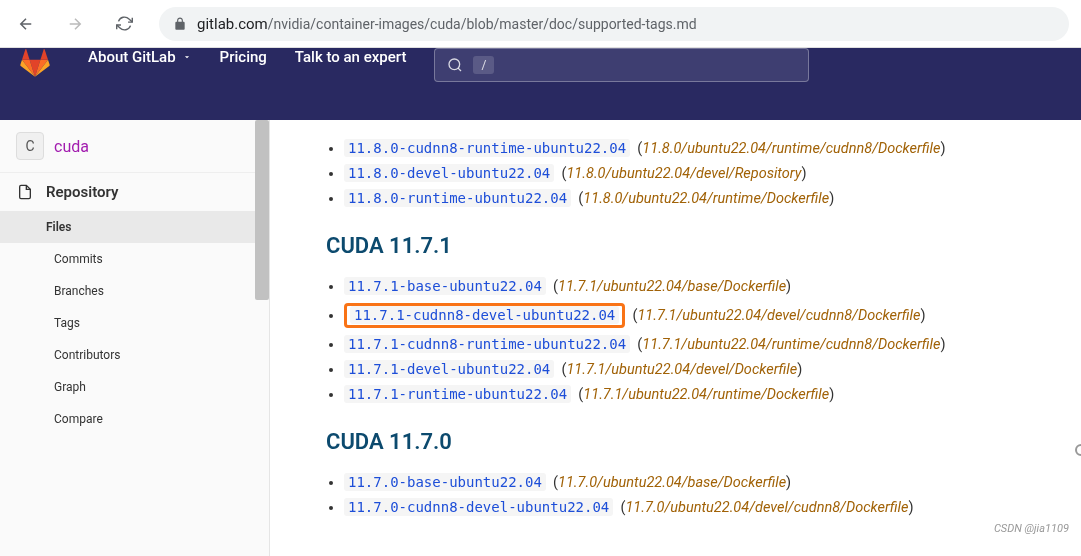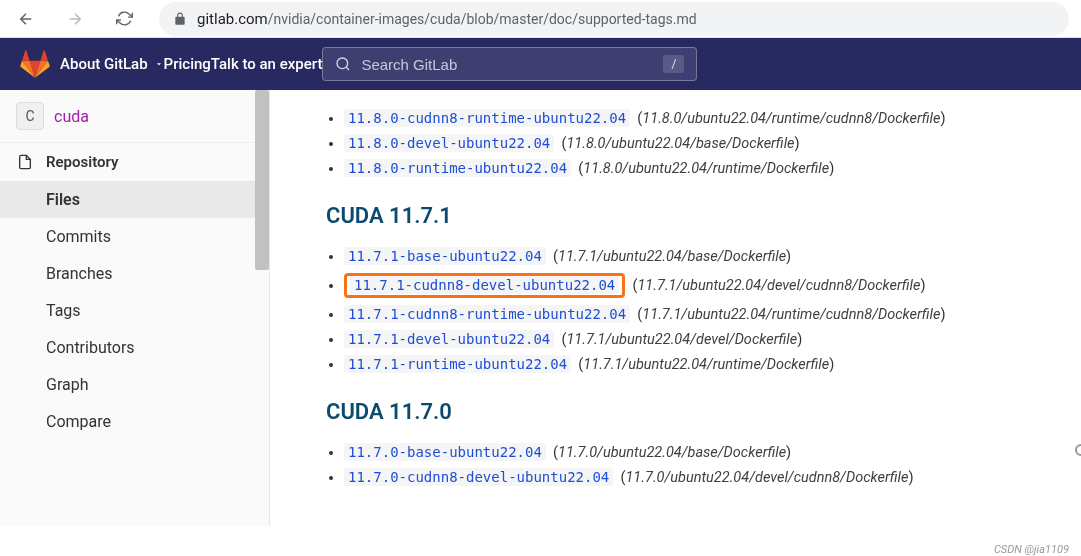--- a/index.html
+++ b/index.html
@@ -1,61 +1,61 @@
 <!DOCTYPE html>
 <html><head>
   <meta charset="utf-8">
   <style>
     * { margin: 0; padding: 0; box-sizing: border-box; }
     body { font-family: -apple-system, BlinkMacSystemFont, "Segoe UI", Roboto, sans-serif; font-size: 14px; color: #333; background: #fff; }
     
     
-    .browser-chrome { display: flex; align-items: center; height: 38px; padding: 0 12px; background: #fff; border-bottom: 1px solid #e0e0e0; gap: 21px; }
+    .browser-chrome { display: flex; align-items: center; height: 48px; padding: 0 12px; background: #fff; border-bottom: 1px solid #e0e0e0; gap: 21px; }
     .nav-btn { width: 28px; height: 28px; display: flex; align-items: center; justify-content: center; border-radius: 50%; cursor: pointer; color: #5f6368; }
     .nav-btn.disabled { color: #bbb; }
     .url-bar { flex: 1; display: flex; align-items: center; height: 34px; background: #f1f3f4; border-radius: 18px; padding: 0 14px; gap: 10px; }
     .lock-icon { color: #5f6368; display: flex; align-items: center; }
     .url-text { color: #202124; font-size: 15px; }
     .url-path { color: #5f6368; }
     
     
-    .gl-header { background: #292961; height: 52px; display: flex; align-items: center; padding: 0 20px; color: #fff; }
+    .gl-header { background: #292961; height: 72px; display: flex; align-items: flex-start; padding: 0 20px; gap: 28px; color: #fff; }
     .gl-logo { display: flex; align-items: center; margin-right: 10px; }
     .gl-nav-item { color: #fff; font-size: 15px; font-weight: 500; display: flex; align-items: center; gap: 6px; cursor: pointer; }
     .gl-search { display: flex; align-items: center; background: rgba(255,255,255,0.1); border: 1px solid rgba(255,255,255,0.3); border-radius: 4px; height: 34px; padding: 0 12px; width: 375px; gap: 10px; position: relative; }
     .gl-search input { background: transparent; border: none; outline: none; color: rgba(255,255,255,0.8); font-size: 15px; flex: 1; }
     .gl-search input::placeholder { color: rgba(255,255,255,0.7); }
     .gl-shortcut { background: rgba(255,255,255,0.15); border-radius: 3px; padding: 2px 8px; font-size: 12px; color: rgba(255,255,255,0.8); }
     
     
     .main-layout { display: flex; height: calc(100vh - 120px); }
     .sidebar { width: 270px; border-right: 1px solid #e5e5e5; background: #fafafa; position: relative; overflow-y: auto; }
     .scroll-indicator { position: absolute; right: 0; top: 0; width: 14px; height: 180px; background: #c1c1c1; border-radius: 2px; }
     .sidebar-scroll { width: 256px; }
     .project-header { display: flex; align-items: center; padding: 12px 16px; gap: 10px; border-bottom: 1px solid #eee; }
     .project-badge { width: 28px; height: 28px; background: #f0f0f0; border: 1px solid #ddd; border-radius: 4px; display: flex; align-items: center; justify-content: center; font-size: 14px; color: #555; }
     .project-name { font-size: 16px; color: #a21caf; }
     
     .sidebar-item { display: flex; align-items: center; padding: 10px 16px; gap: 12px; cursor: pointer; color: #333; font-size: 15px; }
     .sidebar-item .icon { width: 18px; display: flex; justify-content: center; }
     .sidebar-sub { padding-left: 46px; }
-    .sidebar-sub .sub-item { padding: 9px 0; cursor: pointer; color: #333; font-size: 16px; }
+    .sidebar-sub .sub-item { padding: 9px 8px; cursor: pointer; color: #333; font-size: 12px; }
     .sidebar-sub .sub-item.active { background: #e9e9e9; margin-left: -46px; padding-left: 46px; font-weight: 600; }
     
     
     .content { flex: 1; overflow-y: auto; padding: 16px 40px 16px 56px; }
     ul.tag-list { list-style: disc; padding-left: 18px; margin-bottom: 22px; }
     ul.tag-list li { padding: 4px 0; font-size: 14.5px; }
     .code-tag { font-family: ui-monospace, Menlo, Monaco, Consolas, monospace; background: #f5f5f5; color: #1d4ed8; padding: 1px 4px; border-radius: 3px; font-size: 14px; }
-    .docker-link { color: #404040; font-style: italic; }
+    .docker-link { color: #a16207; font-style: italic; }
     .paren { color: #333; }
     .section-heading { font-size: 22px; font-weight: 600; margin: 14px 0 16px; color: #0c4a6e; }
     .highlighted { border: 3px solid #f97316; border-radius: 4px; padding: 1px 3px; display: inline-block; }
     
-    .watermark { position: fixed; right: 12px; bottom: 0; font-size: 11px; color: #999; font-style: italic; }
+    .watermark { position: fixed; right: 12px; bottom: 21px; font-size: 11px; color: #999; font-style: italic; }
     .scroll-handle { position: absolute; left: -6px; top: 308px; width: 12px; height: 12px; border: 2px solid #999; border-radius: 50%; background: #fff; }
     .scroll-handle2 { position: absolute; right: -6px; top: 444px; width: 12px; height: 12px; border: 2px solid #999; border-radius: 50%; background: #fff; }
   </style>
 </head>
 <body>
 
 <div class="browser-chrome">
   <div class="nav-btn">
     <svg width="18" height="18" viewBox="0 0 24 24" fill="none" stroke="currentColor" stroke-width="2">
         <path d="M19 12H5M12 19l-7-7 7-7"></path>
@@ -102,21 +102,20 @@
         <path d="M7 10l5 5 5-5z"></path>
       </svg>
   </div>
   <div class="gl-nav-item">Pricing</div>
   <div class="gl-nav-item">Talk to an expert</div>
   <div class="gl-search">
     <svg width="16" height="16" viewBox="0 0 24 24" fill="none" stroke="rgba(255,255,255,0.8)" stroke-width="2">
         <circle cx="11" cy="11" r="8"></circle>
         <path d="M21 21l-4.35-4.35"></path>
       </svg>
-    <input type="text" placeholder="Search GitLab" style="">
     <span class="gl-shortcut">/</span>
   </div>
 </div>
 
 <div class="main-layout">
   <div class="scroll-handle"></div>
 
   <div class="sidebar">
     <div class="scroll-indicator"></div>
     <div class="sidebar-scroll">
@@ -142,21 +141,21 @@
         <div class="sub-item">Graph</div>
         <div class="sub-item">Compare</div>
       </div>
     </div>
   </div>
 
   <div class="content" id="content-area">
 
   <ul class="tag-list">
         <li><a class="code-tag">11.8.0-cudnn8-runtime-ubuntu22.04</a> &nbsp;<span class="paren">(</span><a class="docker-link">11.8.0/ubuntu22.04/runtime/cudnn8/Dockerfile</a><span class="paren">)</span></li>
-        <li><a class="code-tag">11.8.0-devel-ubuntu22.04</a> &nbsp;<span class="paren">(</span><a class="docker-link">11.8.0/ubuntu22.04/base/Dockerfile</a><span class="paren">)</span></li>
+        <li><a class="code-tag">11.8.0-devel-ubuntu22.04</a> &nbsp;<span class="paren">(</span><a class="docker-link">11.8.0/ubuntu22.04/devel/Repository</a><span class="paren">)</span></li>
         <li><a class="code-tag">11.8.0-runtime-ubuntu22.04</a> &nbsp;<span class="paren">(</span><a class="docker-link">11.8.0/ubuntu22.04/runtime/Dockerfile</a><span class="paren">)</span></li>
       </ul>
       <div class="section-heading">CUDA 11.7.1</div>
       <ul class="tag-list">
         <li><a class="code-tag">11.7.1-base-ubuntu22.04</a> &nbsp;<span class="paren">(</span><a class="docker-link">11.7.1/ubuntu22.04/base/Dockerfile</a><span class="paren">)</span></li>
         <li><span class="highlighted"><a class="code-tag">11.7.1-cudnn8-devel-ubuntu22.04</a></span> &nbsp;<span class="paren">(</span><a class="docker-link">11.7.1/ubuntu22.04/devel/cudnn8/Dockerfile</a><span class="paren">)</span></li>
         <li><a class="code-tag">11.7.1-cudnn8-runtime-ubuntu22.04</a> &nbsp;<span class="paren">(</span><a class="docker-link">11.7.1/ubuntu22.04/runtime/cudnn8/Dockerfile</a><span class="paren">)</span></li>
         <li><a class="code-tag">11.7.1-devel-ubuntu22.04</a> &nbsp;<span class="paren">(</span><a class="docker-link">11.7.1/ubuntu22.04/devel/Dockerfile</a><span class="paren">)</span></li>
         <li><a class="code-tag">11.7.1-runtime-ubuntu22.04</a> &nbsp;<span class="paren">(</span><a class="docker-link">11.7.1/ubuntu22.04/runtime/Dockerfile</a><span class="paren">)</span></li>
       </ul>

